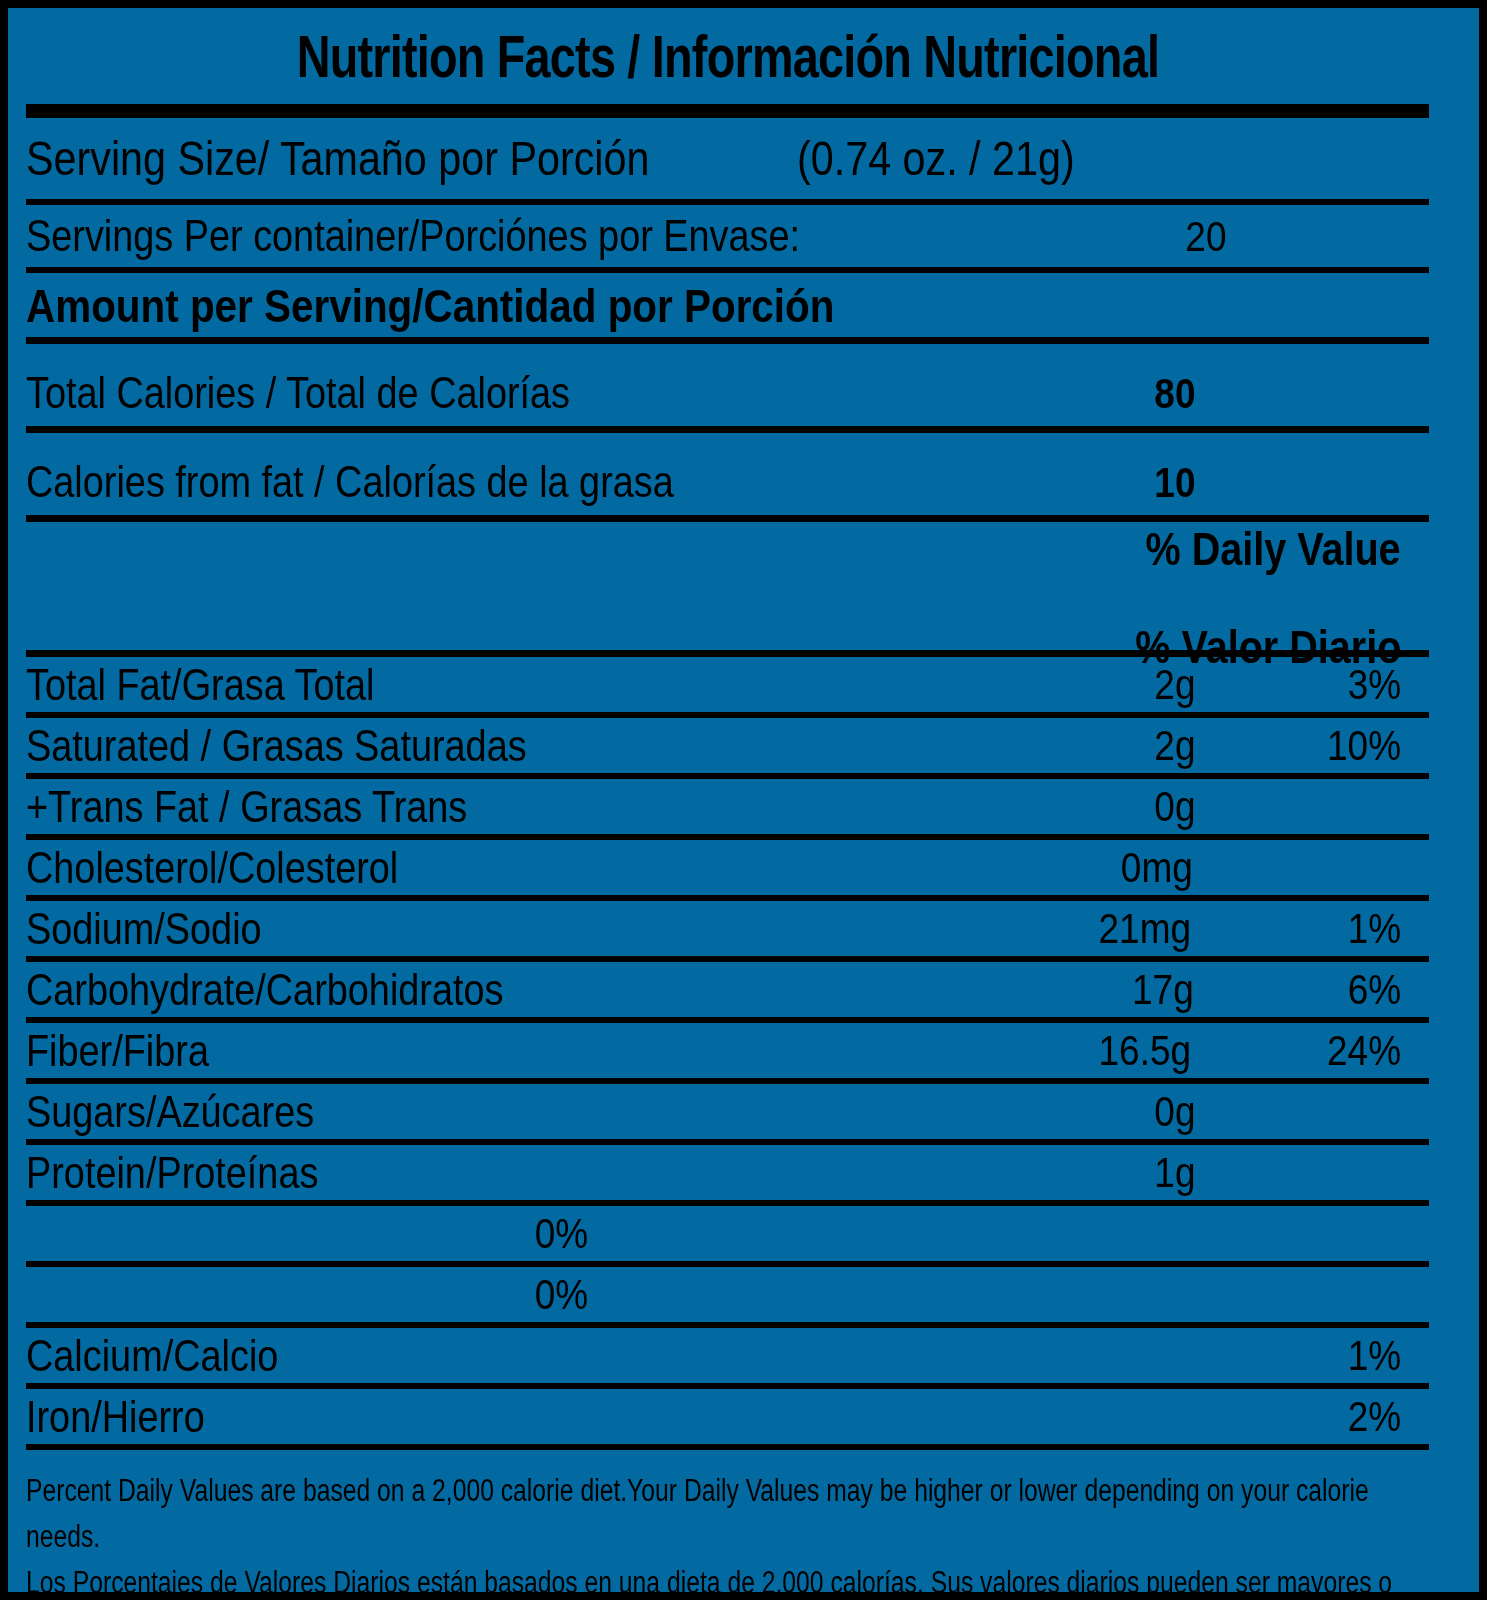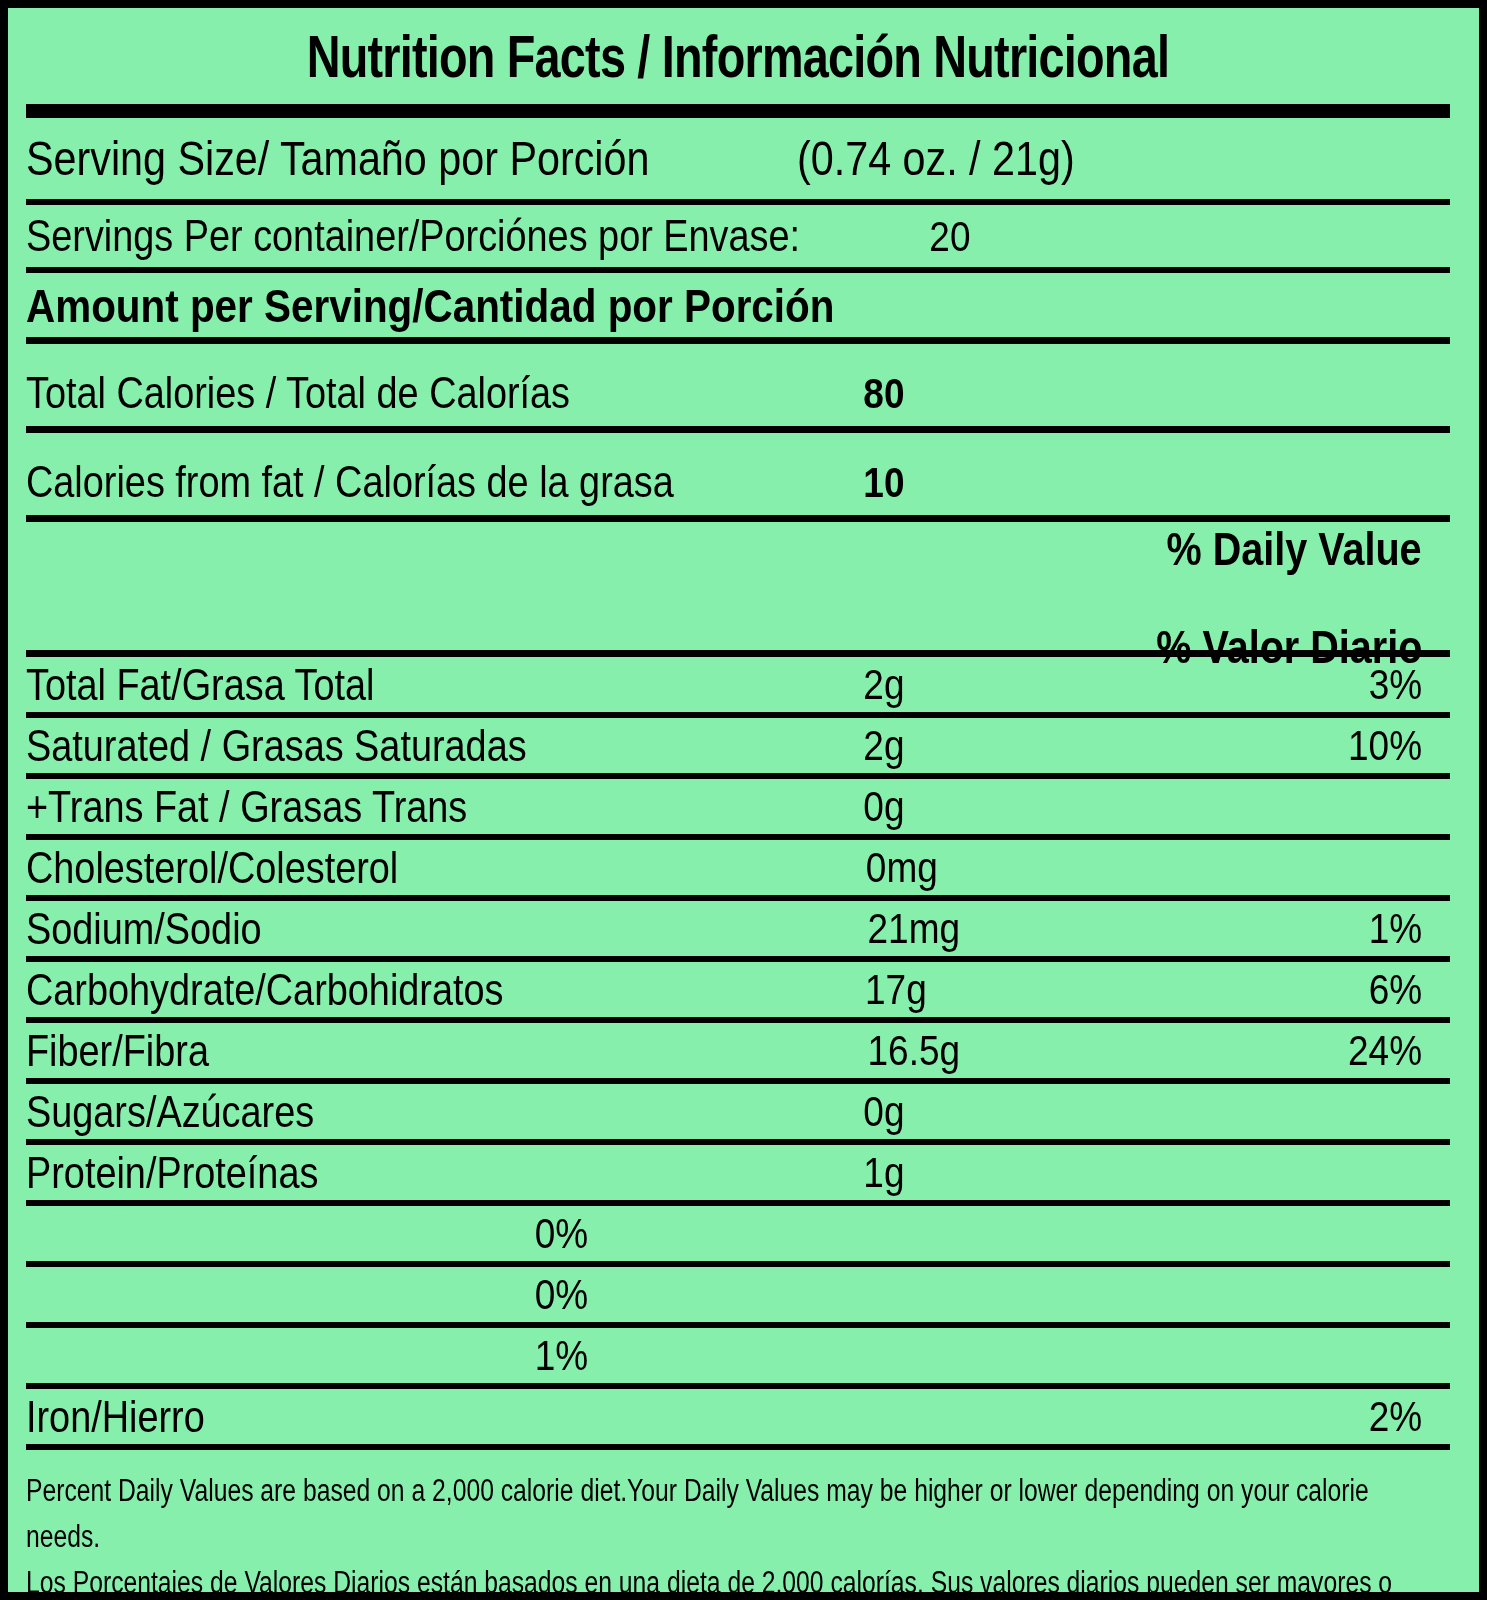--- a/index.html
+++ b/index.html
@@ -7,41 +7,41 @@
     width:1487px; height:1600px;
     font-family:"Liberation Sans", sans-serif;
     color:#000;
     position:relative;
   }
   .box {
     position:absolute; left:0; top:0;
     width:1487px; height:1600px;
     box-sizing:border-box;
     border:8px solid #000;
-    padding:0 29px 0 18px;
+    padding:0 50px 0 18px;
     overflow:hidden;
-    background:#86efac;
+    background:#0369a1;
   }
   
   .c { display:inline-block; white-space:nowrap; transform:scaleX(0.86); }
   .o-l { transform-origin:left center; }
   .o-c { transform-origin:center center; }
   .o-r { transform-origin:right center; }
   .b { font-weight:bold; }
 
   .title { height:96px; display:flex; align-items:center; justify-content:center; }
   .title .c { font-size:60px; font-weight:bold; transform:scaleX(0.78); letter-spacing:-1px; }
 
   .bar { height:14px; background:#000; }
   .rule { height:6px; background:#000; }
   .rule.thick { height:7px; }
 
   .row { display:flex; align-items:center; } .h62 { height:62px; } .h66 { height:66px;margin-top:16px; } .h55 { height:55px; }
   .lbl { flex:1; font-size:44px; overflow:visible; }
-  .amt { width:360px; text-align:left; font-size:43px; }
+  .amt { width:360px; text-align:right; font-size:43px; }
   .dv  { width:230px; text-align:right; font-size:43px; padding-right:28px; box-sizing:border-box; }
 
   .srow { height:81px; display:flex; align-items:center; font-size:48px; }
   .srow .gap { width:46px; }
 
   .heading-row { height:64px; display:flex; align-items:center; }
   .heading-row .c { font-size:47px; font-weight:bold; }
 
   .dv-head { height:128px; display:flex; flex-direction:column; justify-content:space-evenly; align-items:flex-end; padding-right:28px;gap:44px; }
   .dv-head .c { font-size:46px; font-weight:bold; }
@@ -169,20 +169,21 @@
   </div>
   <div class="rule"></div>
 
   <div class="row h55">
     <span class="amt"><span class="c o-c"></span></span>
     <span class="dv"><span class="c o-r">0%</span></span>
   </div>
   <div class="rule"></div>
 
   <div class="row h55">
+    <span class="lbl"><span class="c o-l">Calcium/Calcio</span></span>
     <span class="amt"><span class="c o-c"></span></span>
     <span class="dv"><span class="c o-r">1%</span></span>
   </div>
   <div class="rule"></div>
 
   <div class="row h55">
     <span class="lbl"><span class="c o-l">Iron/Hierro</span></span>
     <span class="amt"><span class="c o-c"></span></span>
     <span class="dv"><span class="c o-r">2%</span></span>
   </div>

